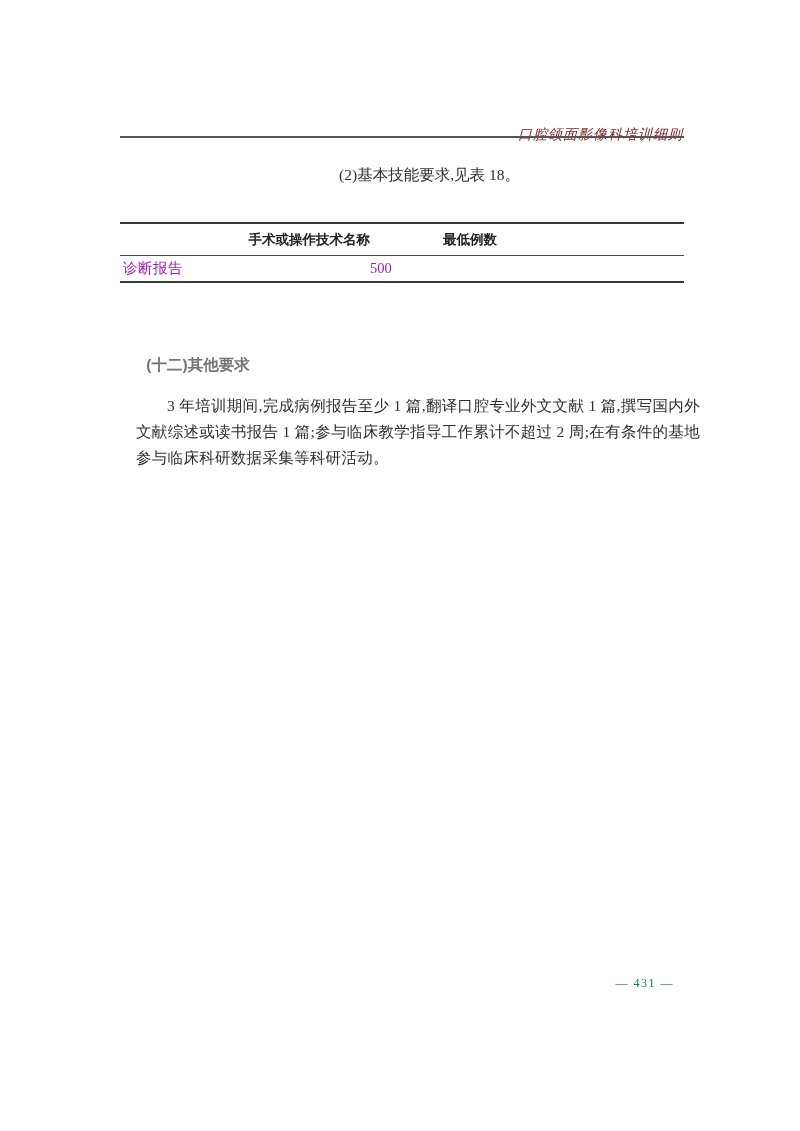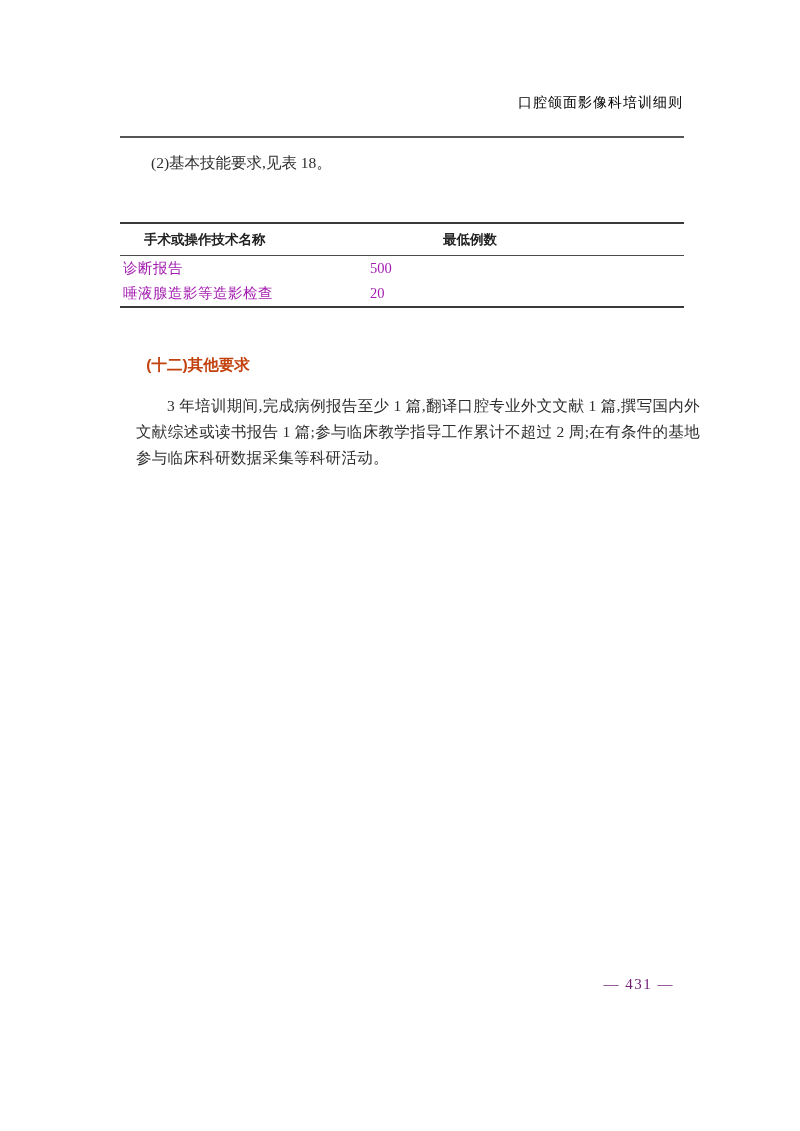--- a/index.html
+++ b/index.html
@@ -18,44 +18,46 @@
   }
   .content {
     position: absolute;
     left: 120px;
     top: 0;
     width: 564px;
     height: 100%;
   }
   .running-head {
     position: absolute;
-    top: 94px;
+    top: 126px;
     right: 1px;
     font-size: 14px;
     letter-spacing: 1px;
-    color: #000000;
+    color: #7f1d1d;
     white-space: nowrap;
+    font-style: italic;
   }
   .head-rule {
     position: absolute;
     top: 136px;
     left: 0;
     width: 100%;
     height: 2px;
     background: #555555;
   }
   .intro-paragraph {
     position: absolute;
     top: 152px;
     left: 0;
     width: 100%;
-    margin: 0;
+    margin: 12px;
     font-size: 15.5px;
     line-height: 22px;
     text-indent: 2em;
+    text-align: center;
   }
   .table-caption {
     position: absolute;
     top: 201px;
     left: 0;
     width: 100%;
     text-align: center;
     font-family: "Liberation Sans", "DejaVu Sans", sans-serif;
     font-weight: bold;
     font-size: 13.5px;
@@ -75,21 +77,21 @@
     border-bottom: 1px solid #4a4a4a;
     height: 31px;
     font-family: "Liberation Sans", "DejaVu Sans", sans-serif;
     font-weight: bold;
     font-size: 13.5px;
     color: #222222;
     vertical-align: middle;
     padding: 0;
   }
   .skills-table th.col-name {
-    text-align: left;
+    text-align: right;
     padding-left: 24px;
     margin-top: 46px;
   }
   .skills-table th.col-count,
   .skills-table td.cell-count {
   }
   .skills-table td {
     height: 25px;
     font-size: 14.5px;
     color: #a21caf;
@@ -102,42 +104,42 @@
   }
   .section-heading {
     position: absolute;
     top: 355px;
     left: 0;
     width: 100%;
     margin: 0;
     font-family: "Liberation Sans", "DejaVu Sans", sans-serif;
     font-weight: bold;
     font-size: 15.5px;
-    color: #c2410c;
+    color: #737373;
     text-indent: 1.7em;
   }
   .section-paragraph {
     position: absolute;
     top: 377px;
     left: 0;
     width: 100%;
     margin: 16px;
     font-size: 15.5px;
     line-height: 26px;
     text-align: justify;
     text-indent: 2em;
     letter-spacing: 0.3px;
   }
   .page-number {
     position: absolute;
     top: 976px;
     right: 10px;
-    font-size: 15px;
+    font-size: 12px;
     letter-spacing: 1.5px;
-    color: #701a75;
+    color: #15803d;
     white-space: pre;
   }
 </style>
 </head>
 <body>
 
 <div class="page">
   <div class="content">
 
     <div class="running-head">口腔颌面影像科培训细则</div>
@@ -159,25 +161,20 @@
           <th class="col-count">最低例数</th>
           <th></th>
         </tr>
       </thead>
       <tbody>
         <tr>
           <td class="cell-name">诊断报告</td>
           <td class="cell-count">500</td>
           <td></td>
         </tr>
-        <tr>
-          <td class="cell-name">唾液腺造影等造影检查</td>
-          <td class="cell-count">20</td>
-          <td></td>
-        </tr>
       </tbody>
     </table>
 
     <h3 class="section-heading">(十二)其他要求</h3>
 
     <p class="section-paragraph">3 年培训期间,完成病例报告至少 1 篇,翻译口腔专业外文文献 1 篇,撰写国内外文献综述或读书报告 1 篇;参与临床教学指导工作累计不超过 2 周;在有条件的基地参与临床科研数据采集等科研活动。</p>
 
     <div class="page-number">— 431 —</div>
 
   </div>

